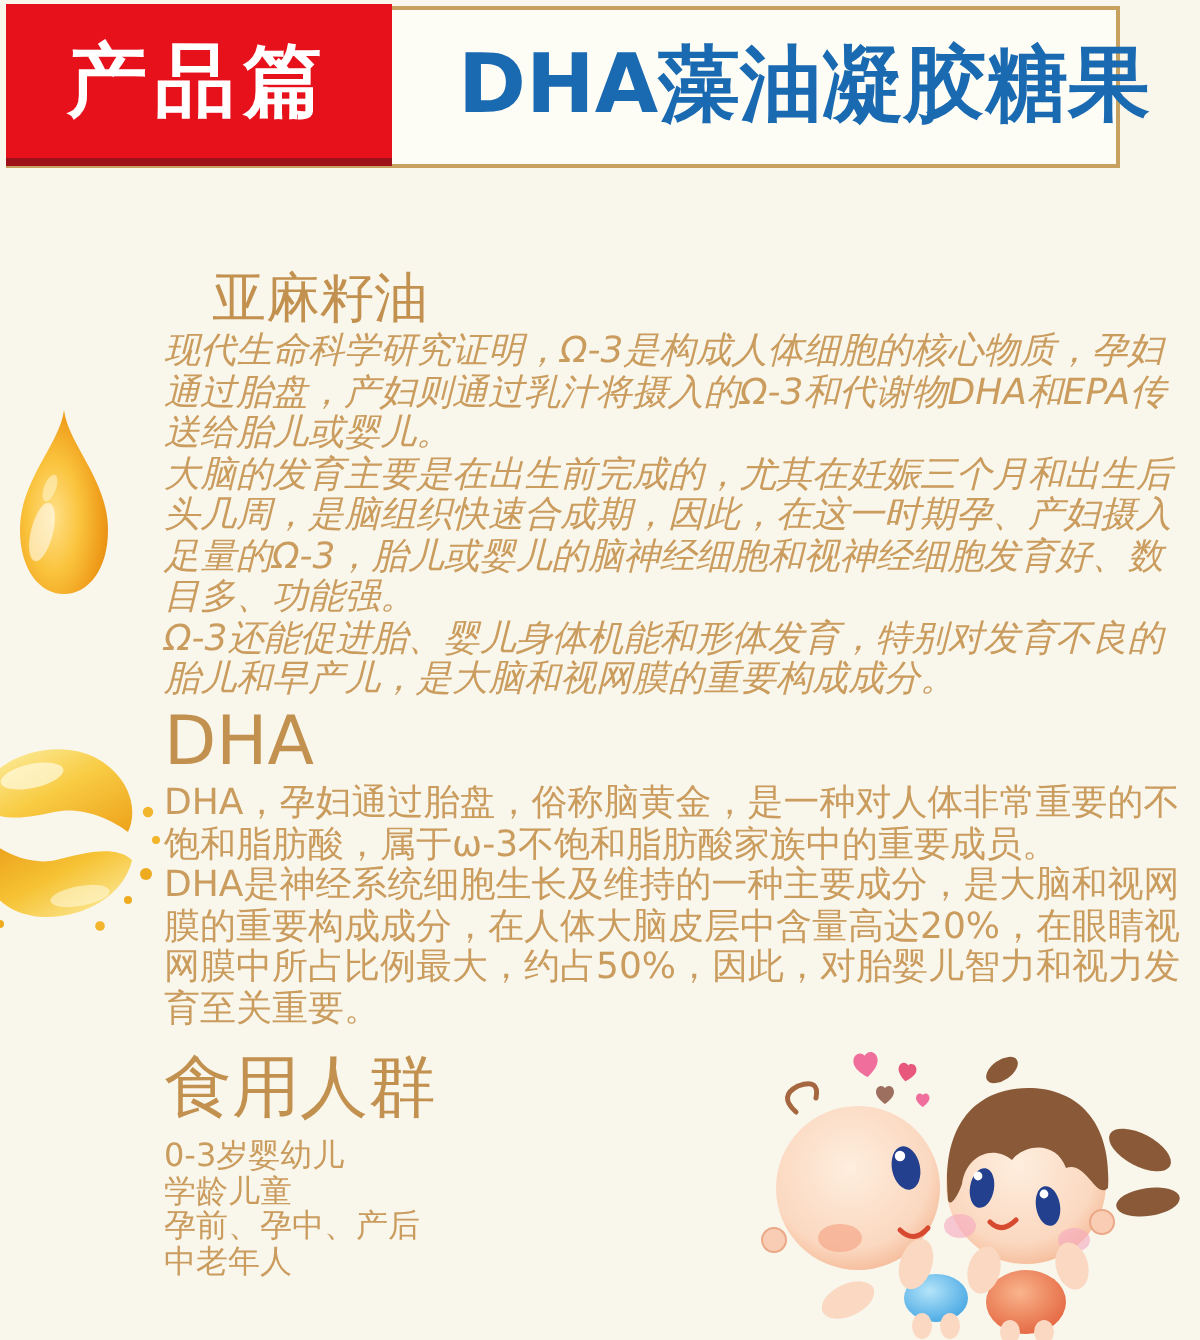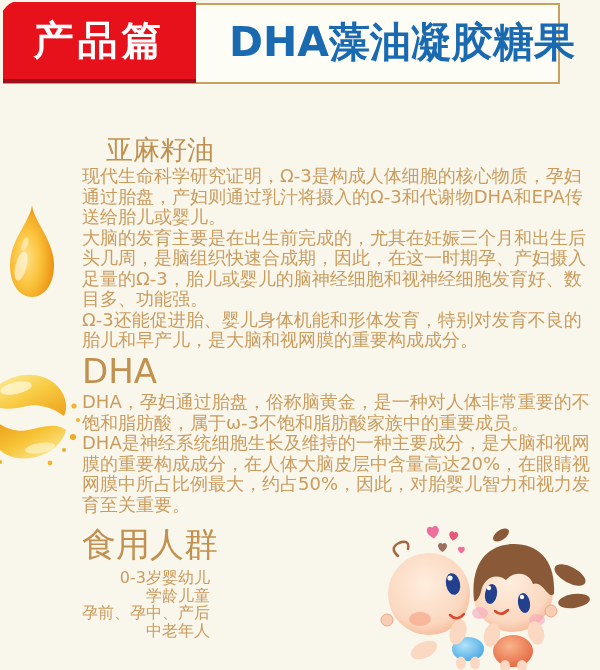--- a/index.html
+++ b/index.html
@@ -1,17 +1,17 @@
 <!DOCTYPE html>
 <html><head>
 <meta charset="utf-8">
 <style>
   html,body{margin:0;padding:0;}
   body{background:#f9f6ec;font-family:"DejaVu Sans","Liberation Sans",sans-serif;}
-  #page{position:relative;width:600px;height:670px;background:#f9f6ec;overflow:hidden;border-radius:22px;}
+  #page{position:relative;width:600px;height:670px;background:#f9f6ec;overflow:hidden;}
 
   
   .title-box{position:absolute;left:3px;top:3px;width:557px;height:81px;
     background:#fdfcf5;border:2px solid #c8a060;box-sizing:border-box;}
   .badge{position:absolute;left:3px;top:2px;width:193px;height:77px;
     background:#e7111c;border-bottom:4px solid #9e1118;
     display:flex;align-items:center;justify-content:center;z-index:2;}
   .badge span{color:#ffffff;font-family:"Liberation Serif","DejaVu Serif",serif;
     font-weight:bold;font-size:40px;letter-spacing:4px;line-height:1;}
   .main-title{position:absolute;left:196px;top:3px;width:364px;height:78px;
@@ -20,25 +20,25 @@
 
   
   .sec-heading{position:absolute;left:82px;color:#c2914f;line-height:1;white-space:nowrap;}
   #h-flax{top:136px;font-size:27px;margin-left:24px;}
   #h-dha{top:354px;font-size:34px;font-weight:500;}
   #h-aud{top:527px;font-size:34px;}
 
   .body-text{position:absolute;left:82px;width:510px;color:#ca9c5e;
     font-size:18px;line-height:20.5px;text-align:left;}
   .body-text p{margin:0;padding:0;}
-  #b-flax{top:166px;}
+  #b-flax{top:166px;font-style:italic;}
   #b-dha{top:392px;}
 
   .aud-list{position:absolute;left:82px;top:569px;color:#ca9c5e;
-    font-size:16px;line-height:17.5px;text-align:right;}
+    font-size:16px;line-height:17.5px;}
   .aud-list div{white-space:nowrap;}
 
   
   .illus{position:absolute;}
   #drop{left:2px;top:202px;}
   #swirl{left:-30px;top:360px;}
   #babies{left:362px;top:518px;}
 </style>
 </head>
 <body>

